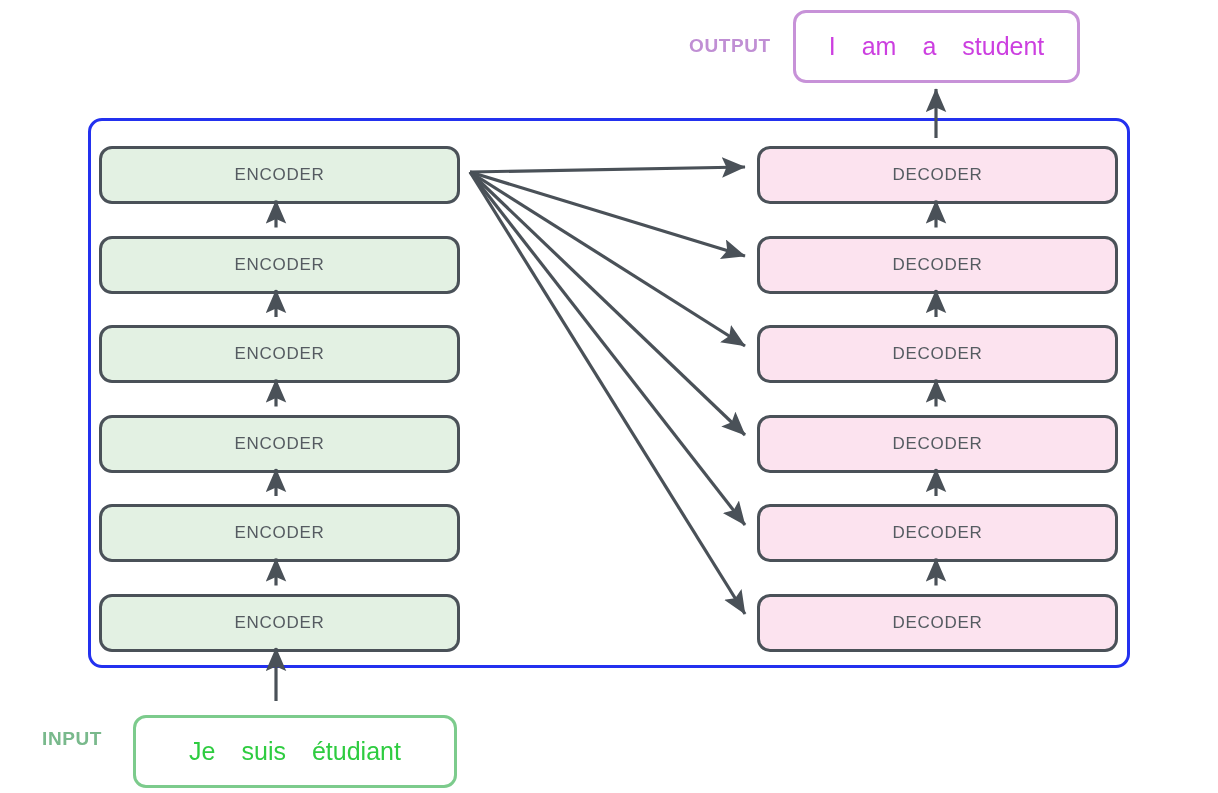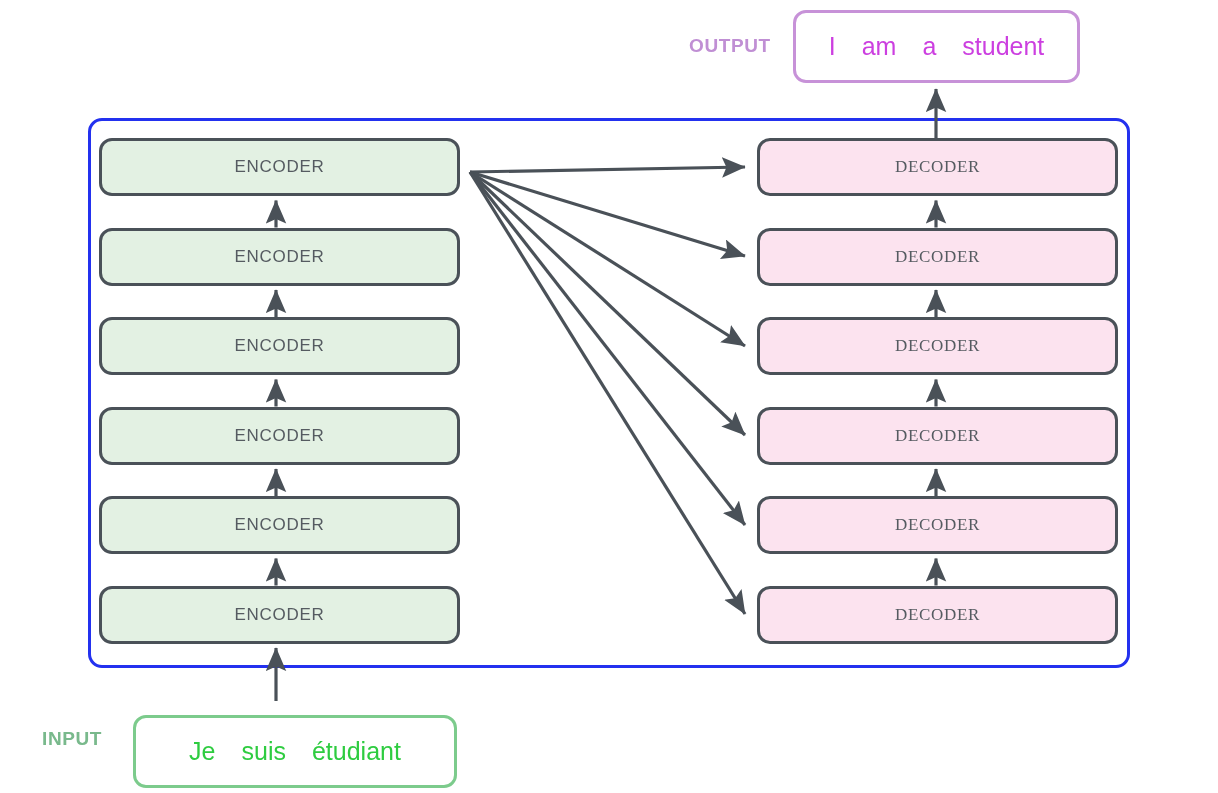--- a/index.html
+++ b/index.html
@@ -93,33 +93,33 @@
     position: absolute;
     box-sizing: border-box;
     border: 3px solid #4a5158;
     border-radius: 13px;
     display: flex;
     align-items: center;
     justify-content: center;
     font-size: 17px;
     letter-spacing: 0.7px;
     color: #555b61;
+    margin-top: 8px;
   }
   .encoder-block {
     left: 99px;
     width: 361px;
     height: 58px;
     background: #e3f1e3;
   }
   .decoder-block {
     left: 757px;
     width: 361px;
     height: 58px;
     background: #fce3ef;
-    font-family: Liberation Serif, serif;
   }
 
   
   #arrows {
     position: absolute;
     left: 0;
     top: 0;
     width: 1218px;
     height: 793px;
     pointer-events: none;

